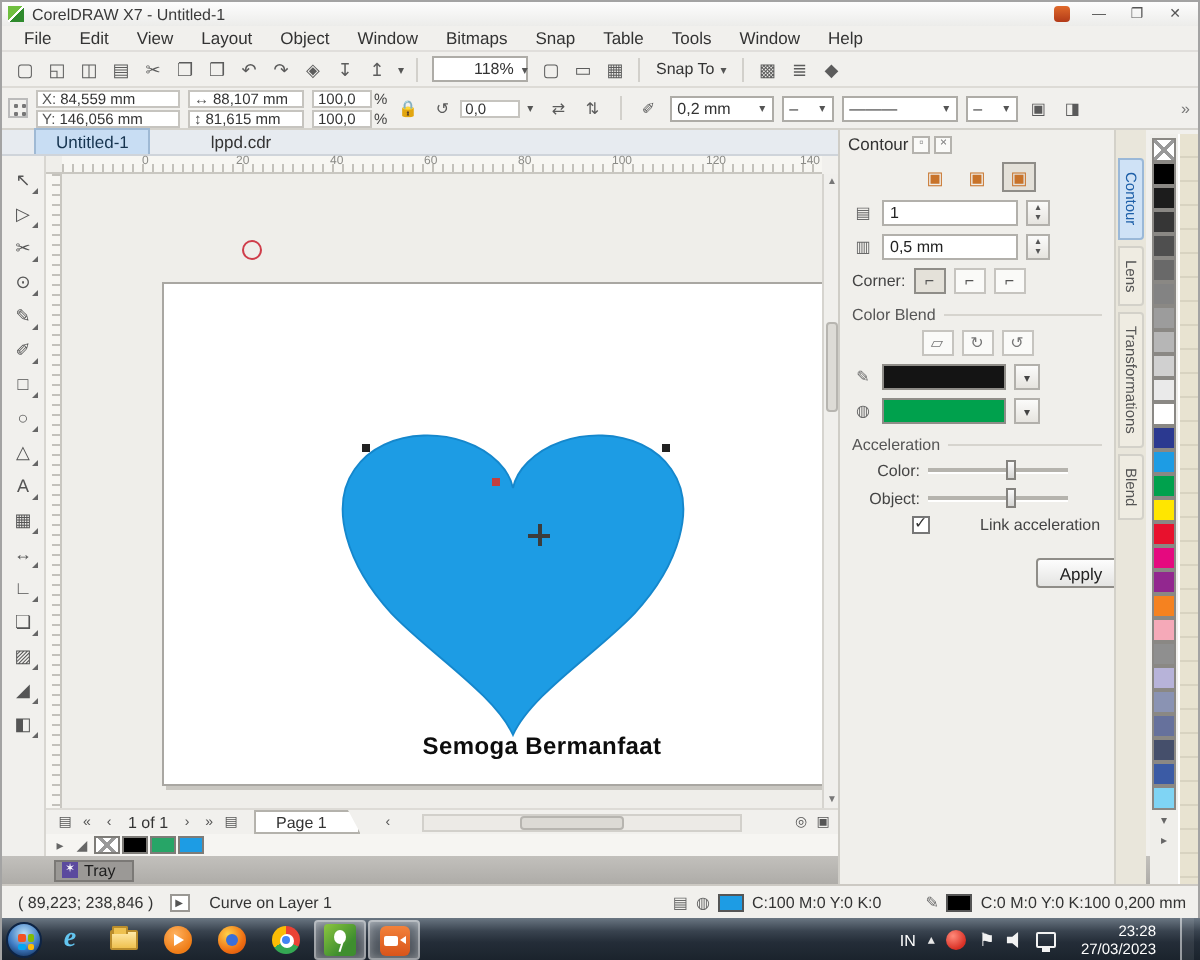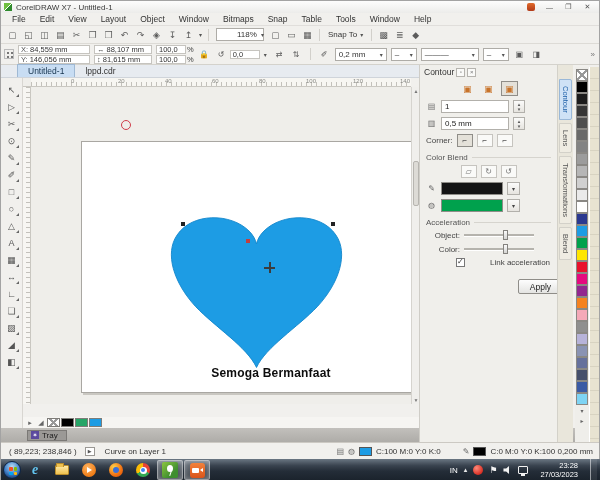--- a/index.html
+++ b/index.html
@@ -44,21 +44,21 @@
     display:flex; align-items:center; padding:0 2px; color:#333; white-space:nowrap; }
   .pb-field .lbl { color:#555; margin-right:2px; }
   .w70 { width:72px; } .w58 { width:58px; } .w30 { width:30px; }
   .pct { font-size:7.5px; color:#444; margin-left:1px; }
   .mini-btn { width:13px; height:13px; display:flex; align-items:center; justify-content:center;
     font-size:8px; color:#5a5a5a; }
   .dash-combo { height:13px; }
   .ovf { margin-left:auto; margin-right:4px; font-size:8px; color:#777; }
   
   #tabsrow { position:absolute; left:0; top:64px; width:418px; height:13px; background:#e7ebf0;
-    display:flex; align-items:flex-end; padding-left:16px; border-bottom:1px solid #cfd4da; }
+    display:flex; align-items:flex-end; padding-left:16px; border-bottom:1px solid #cfd4da;gap:20px; }
   .doc-tab { padding:1px 10px 1px; font-size:8.5px; color:#333; }
   .doc-tab.active { background:#c8ddf3; border:1px solid #9fb9d4; border-bottom:none; color:#16344f; }
   
   #hruler { position:absolute; left:30px; top:77px; width:380px; height:9px; background:#f7f6f2;
     border-bottom:1px solid #c9c7c1;
     background-image:linear-gradient(to right,#c3c1bb 1px, transparent 1px);
     background-size:5px 4px; background-position:0 bottom; background-repeat:repeat-x;
     display:flex; }
   .ruler-label { width:47px; font-size:6px; color:#8a8a86; padding-left:2px; flex:none; }
   .ruler-spacer { width:38px; flex:none; }
@@ -431,20 +431,38 @@
     <span class="move-cross"></span>
     <div id="canvas-label">Semoga Bermanfaat</div>
   </div>
 
   <div id="vscroll">
     <span class="arr" style="top:0;">▲</span>
     <span class="thumb"></span>
     <span class="arr" style="bottom:0;">▼</span>
   </div>
 
+  <div id="navrow">
+    <span class="nav-btn">▤</span>
+    <span class="nav-btn">«</span>
+    <span class="nav-btn">‹</span>
+    <span id="page-counter">1 of 1</span>
+    <span class="nav-btn">›</span>
+    <span class="nav-btn">»</span>
+    <span class="nav-btn">▤</span>
+    <span id="page-tab">Page 1</span>
+    <span class="nav-btn" style="margin-left:8px;">‹</span>
+    <span id="hscroll">
+      <span class="thumb"></span>
+    </span>
+    <span class="nav-zoom">
+      <span class="nav-btn">◎</span>
+      <span class="nav-btn">▣</span>
+    </span>
+  </div>
 
   <div id="docpalrow">
     <span class="dp-icon">▸</span>
     <span class="dp-icon">◢</span>
     <span style="display:flex;gap:1px;">
 
     <span class="swatch-sm none-swatch"></span>
         <span class="swatch-sm" style="background: rgb(0, 0, 0);"></span>
         <span class="swatch-sm" style="background: rgb(39, 165, 103);"></span>
         <span class="swatch-sm" style="background: rgb(29, 156, 228);"></span>
@@ -516,27 +534,27 @@
     </div>
     <div class="dk-row">
       <span class="dk-ico">◍</span>
       <span class="color-drop" id="dk-fill-swatch" style="background: rgb(0, 161, 77);"></span>
       <span class="drop-caret">▾</span>
     </div>
     <div class="group-hd">
         <span>Acceleration</span>
       </div>
     <div class="dk-row">
-      <span class="dk-label lbl-right">Object:</span>
+      <span class="dk-label lbl-right">Color:</span>
       <span class="slider">
           <span class="thumb"></span>
         </span>
     </div>
     <div class="dk-row">
-      <span class="dk-label lbl-right">Color:</span>
+      <span class="dk-label lbl-right">Object:</span>
       <span class="slider">
           <span class="thumb"></span>
         </span>
     </div>
     <div class="dk-row" style="padding-left:36px;gap:25px;">
       <span class="checkbox"></span>
       <span class="dk-label">Link acceleration</span>
     </div>
     <div id="apply-btn">Apply</div>
   </div>

